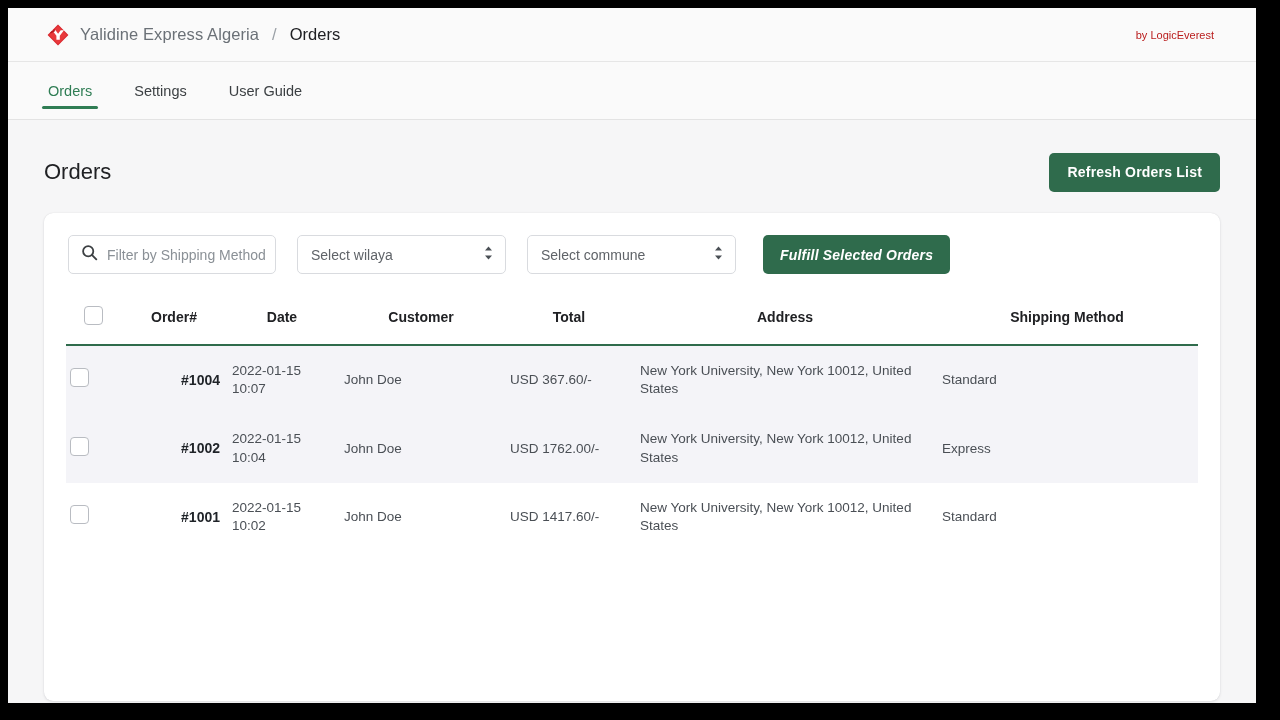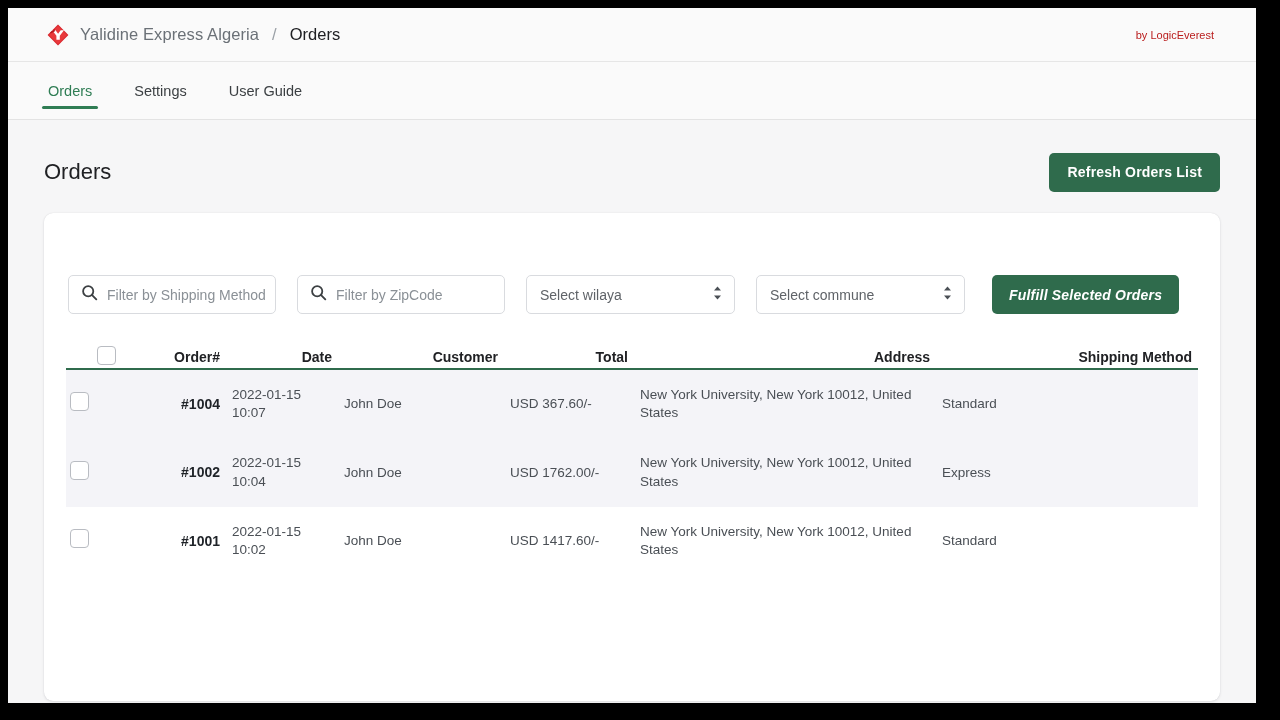--- a/index.html
+++ b/index.html
@@ -136,21 +136,20 @@
     height: 488px;
     overflow: hidden;
   }
 
   
   .filters {
     display: flex;
     align-items: center;
     gap: 21px;
     padding: 0 2px;
-    margin-top: 40px;
   }
   .field {
     height: 39px;
     border: 1px solid #d9dbdf;
     border-radius: 5px;
     background: #ffffff;
     display: flex;
     align-items: center;
     overflow: hidden;
   }
@@ -187,25 +186,25 @@
   }
 
   
   table {
     width: 100%;
     border-collapse: collapse;
     margin-top: 22px;
     table-layout: fixed;
   }
   thead th {
-    text-align: right;
+    text-align: center;
     font-size: 14px;
     font-weight: bold;
     color: #202124;
-    padding: 10px 6px 0 6px;
+    padding: 10px 6px 16px 6px;
     border-bottom: 2px solid #2f6b4c;
     white-space: nowrap;
   }
   tbody td {
     font-size: 13.5px;
     color: #4a4f55;
     padding: 16px 6px;
     vertical-align: middle;
     line-height: 1.35;
   }
@@ -275,29 +274,20 @@
       <label class="field search">
         <span class="search-icon">
           <svg width="17" height="17" viewBox="0 0 17 17" aria-hidden="true">
             <circle cx="7.2" cy="7.2" r="5.1" fill="none" stroke="#3c4043" stroke-width="1.8"></circle>
             <line x1="11.1" y1="11.1" x2="15.3" y2="15.3" stroke="#3c4043" stroke-width="1.9" stroke-linecap="round"></line>
           </svg>
         </span>
         <input type="text" placeholder="Filter by Shipping Method" style="">
       </label>
 
-      <label class="field search">
-        <span class="search-icon">
-          <svg width="17" height="17" viewBox="0 0 17 17" aria-hidden="true">
-            <circle cx="7.2" cy="7.2" r="5.1" fill="none" stroke="#3c4043" stroke-width="1.8"></circle>
-            <line x1="11.1" y1="11.1" x2="15.3" y2="15.3" stroke="#3c4043" stroke-width="1.9" stroke-linecap="round"></line>
-          </svg>
-        </span>
-        <input type="text" placeholder="Filter by ZipCode" style="">
-      </label>
 
       <div class="field select">
         <span class="sel-label">Select wilaya</span>
         <span class="spinner-icon">
           <svg width="11" height="16" viewBox="0 0 11 16" aria-hidden="true">
             <path d="M5.5 1.6 9 5.6H2Z" fill="#4a4f55"></path>
             <path d="M5.5 14.4 2 10.4h7Z" fill="#4a4f55"></path>
           </svg>
         </span>
       </div>

